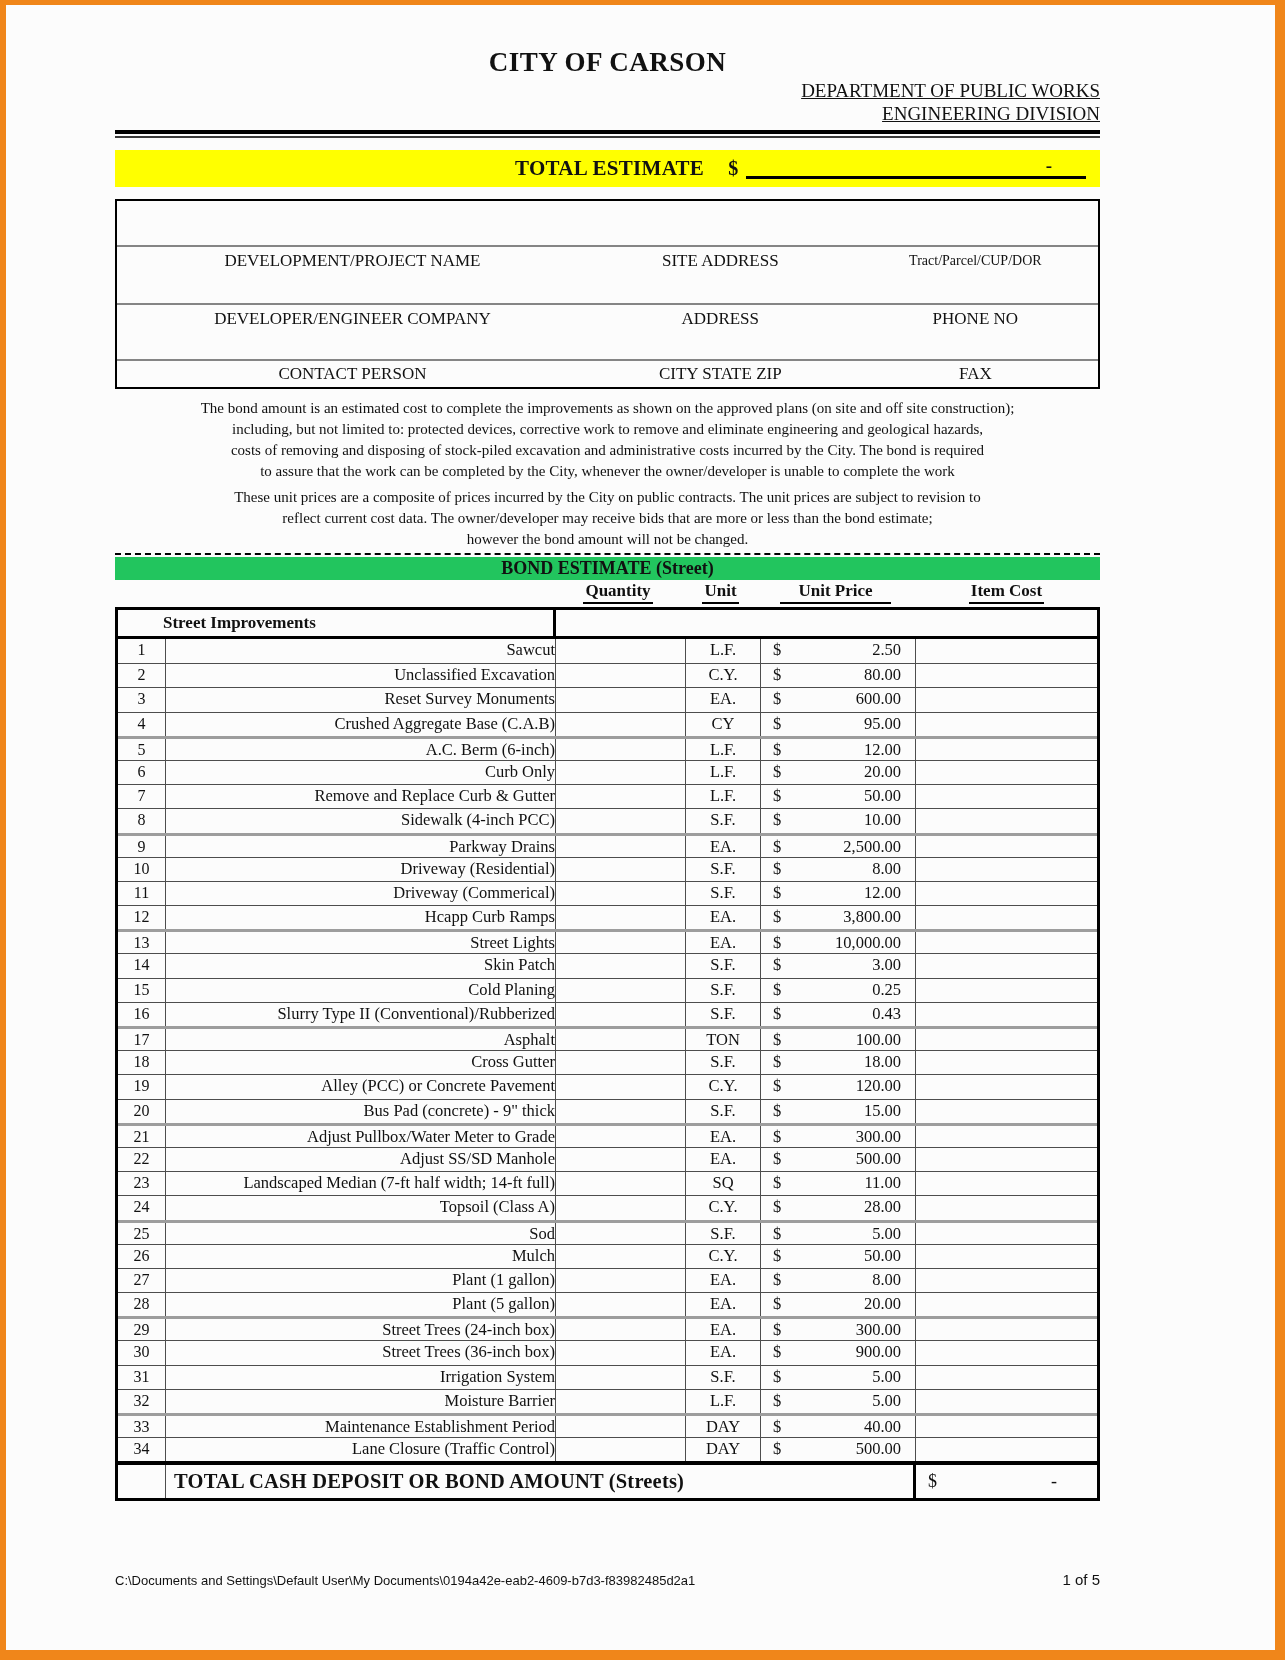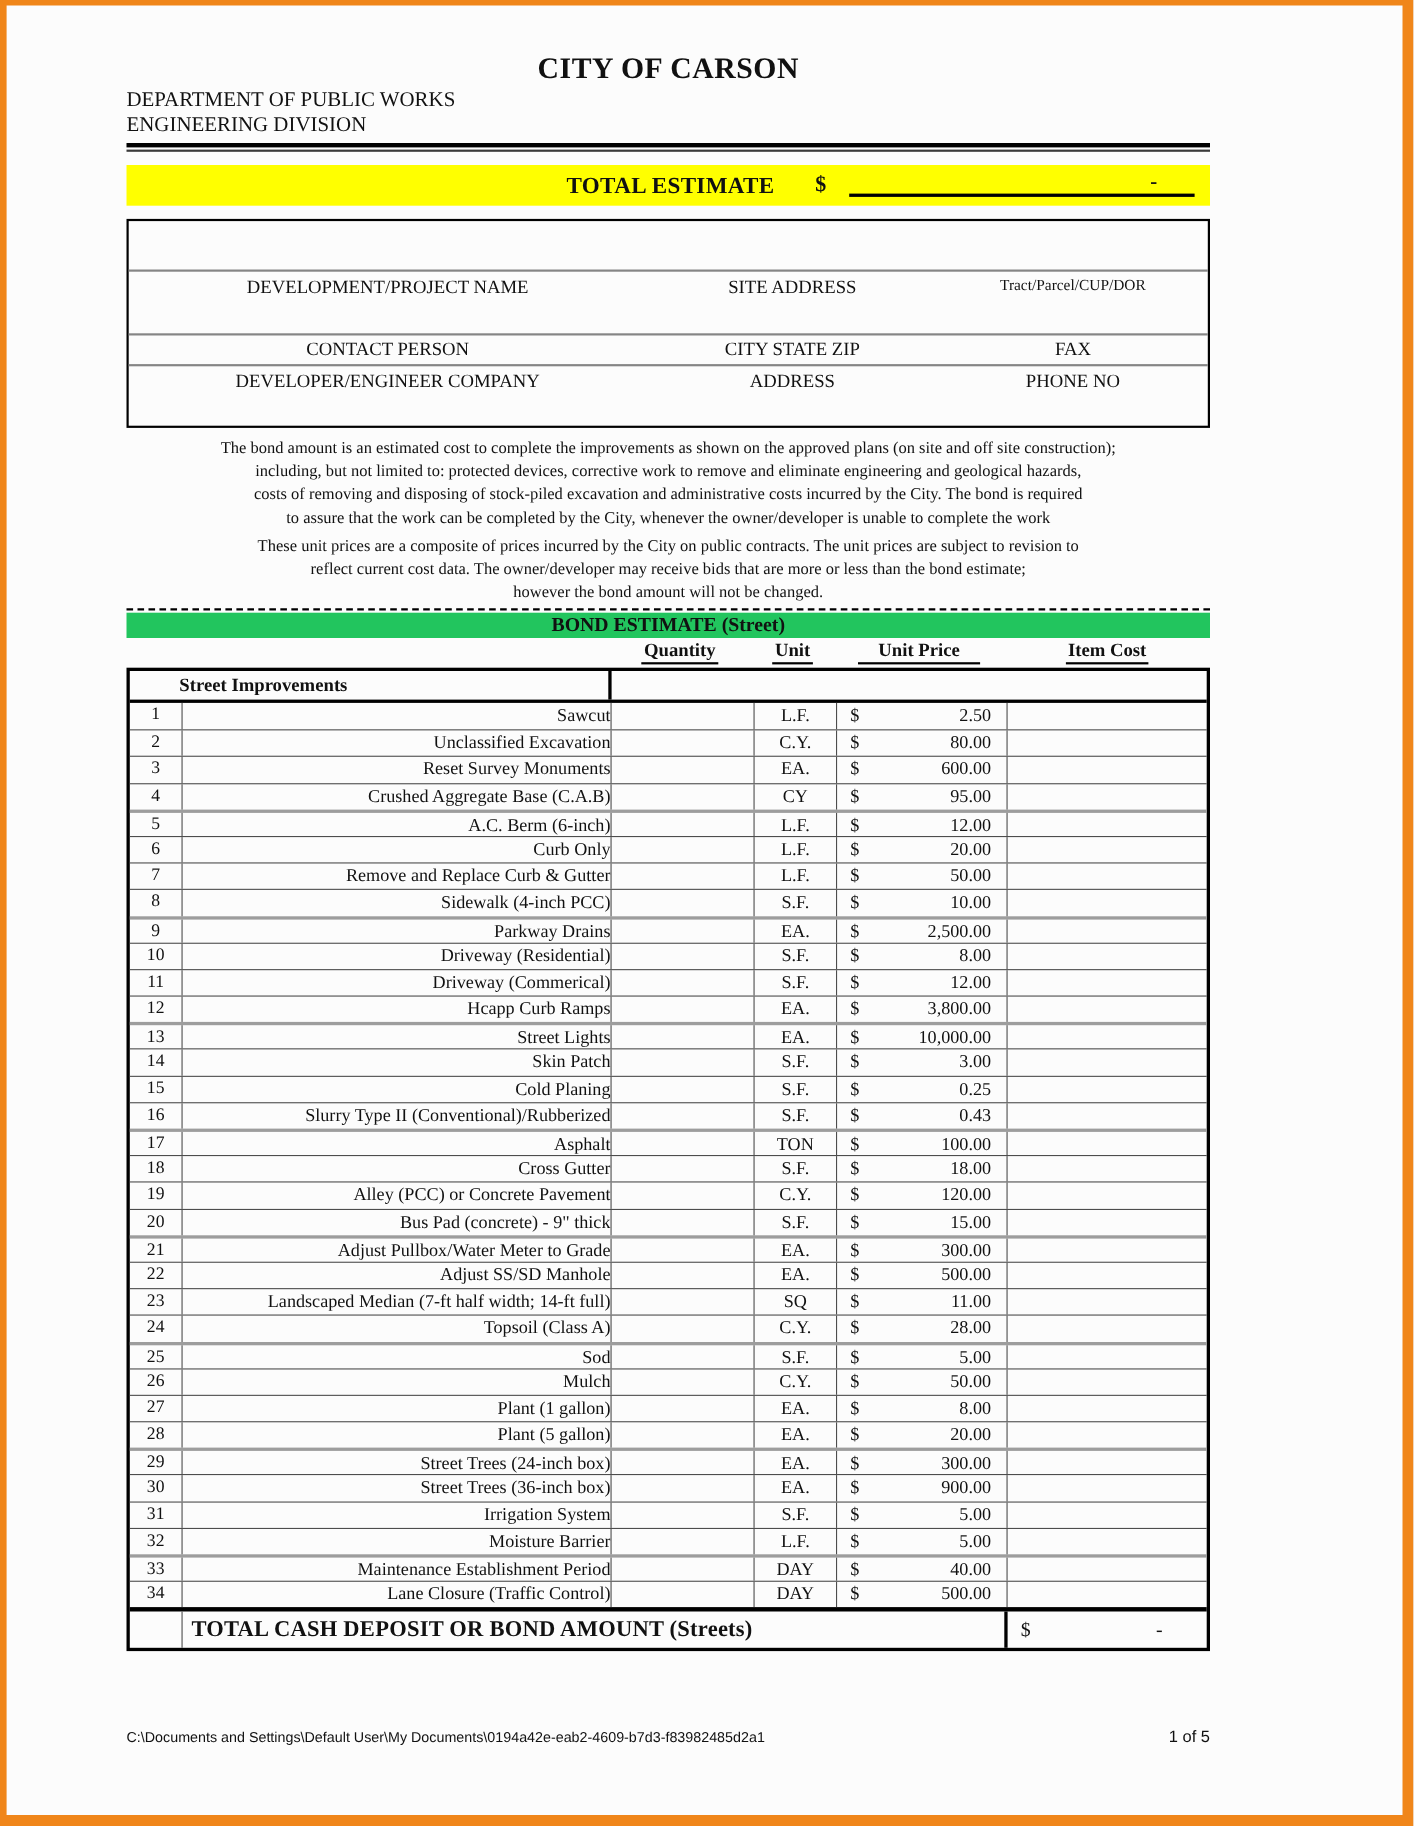--- a/index.html
+++ b/index.html
@@ -7,26 +7,26 @@
     width:1285px;height:1660px;box-sizing:border-box;position:relative;
     background:#fcfcfc;overflow:hidden;
     border-style:solid;border-color:#F0861A;
     border-top-width:5px;border-left-width:6px;border-right-width:10px;border-bottom-width:10px;
     font-family:"Liberation Serif", serif;color:#111;
   }
   .doc{width:985px;margin-left:109px;padding-top:42px;}
 
   
   .h-title{font-size:27px;line-height:30px;font-weight:bold;text-align:center;letter-spacing:.5px;}
-  .h-sub{font-size:19px;line-height:23px;text-align:left;}
+  .h-sub{font-size:19px;line-height:23px;text-align:right;text-decoration:underline;}
   .h-sub.first{margin-top:2px;}
   .rule{margin-top:5px;height:2px;border-top:4px solid #000;border-bottom:2px solid #3a3a3a;}
 
   
-  .total-bar{margin-top:12px;height:37px;background:#FFFF00;display:flex;align-items:center;gap:13px;}
+  .total-bar{margin-top:12px;height:37px;background:#FFFF00;display:flex;align-items:center;}
   .te-label{font-weight:bold;font-size:21px;margin-left:400px;letter-spacing:.3px;}
   .te-dollar{font-weight:bold;font-size:20px;margin-left:24px;}
   .te-line{flex:1;margin:0 14px 6px 8px;border-bottom:3px solid #000;display:flex;justify-content:flex-end;align-items:flex-end;height:24px;}
   .te-value{font-weight:bold;font-size:19px;line-height:20px;padding-right:34px;}
 
   
   .info-box{margin-top:12px;border:2px solid #000;}
   .info-strip{height:44px;}
   .info-row{display:flex;border-top:2px solid #858585;}
   .info-row .cell{text-align:center;font-size:17px;}
@@ -106,29 +106,29 @@
     </div>
 
     <div class="info-box">
       <div class="info-strip"></div>
 
     <div class="info-row row-a">
     <div class="cell c1">DEVELOPMENT/PROJECT NAME</div>
     <div class="cell c2">SITE ADDRESS</div>
     <div class="cell c3">Tract/Parcel/CUP/DOR</div>
   </div>
+        <div class="info-row row-b">
+    <div class="cell c1">DEVELOPER/ENGINEER COMPANY</div>
+    <div class="cell c2">ADDRESS</div>
+    <div class="cell c3">PHONE NO</div>
+  </div>
         <div class="info-row row-c">
     <div class="cell c1">CONTACT PERSON</div>
     <div class="cell c2">CITY STATE ZIP</div>
     <div class="cell c3">FAX</div>
-  </div>
-        <div class="info-row row-b">
-    <div class="cell c1">DEVELOPER/ENGINEER COMPANY</div>
-    <div class="cell c2">ADDRESS</div>
-    <div class="cell c3">PHONE NO</div>
   </div>
       </div>
 
     <div class="paras">
         <div class="para">
           <div class="pline">The bond amount is an estimated cost to complete the improvements as shown on the approved plans (on site and off site construction);</div>
           <div class="pline">including, but not limited to: protected devices, corrective work to remove and eliminate engineering and geological hazards,</div>
           <div class="pline">costs of removing and disposing of stock-piled excavation and administrative costs incurred by the City.  The bond is required</div>
           <div class="pline">to assure that the work can be completed by the City, whenever the owner/developer is unable to complete the work</div>
         </div>

